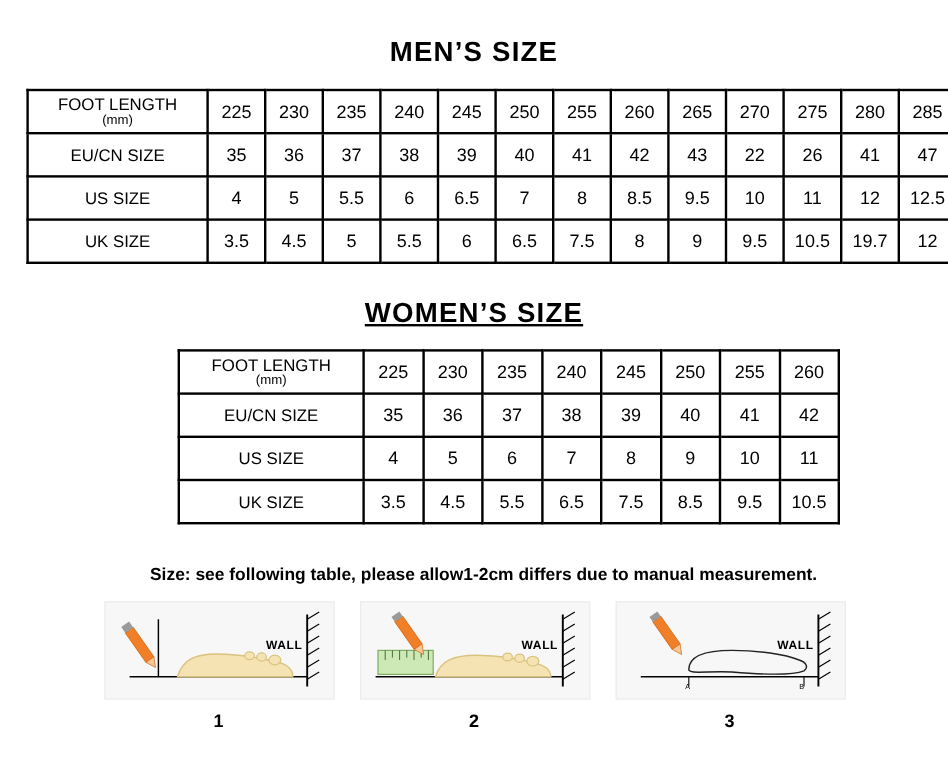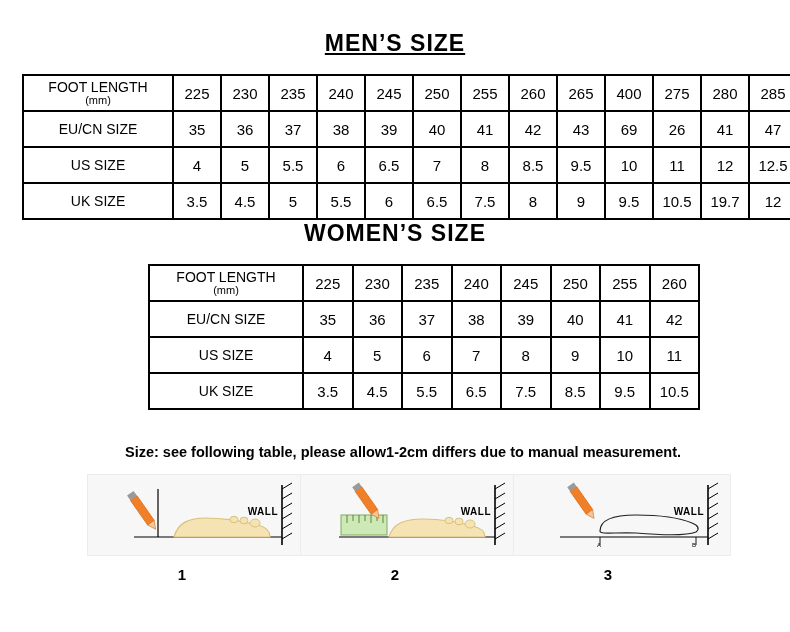--- a/index.html
+++ b/index.html
@@ -24,25 +24,26 @@
 
   .section-title {
     text-align: center;
     font-weight: bold;
     letter-spacing: 1px;
   }
 
   #mens-title {
     font-size: 23px;
     margin-top: 30px;
-    text-decoration: underline;
   }
 
   #womens-title {
     font-size: 23px;
+    margin-top: 27px;
+    text-decoration: underline;
   }
 
   table.size-table {
     border-collapse: collapse;
     table-layout: fixed;
   }
 
   table.size-table td {
     border: 2px solid #000000;
     text-align: center;
@@ -108,21 +109,20 @@
     width: 190px;
   }
 
   .illus-card {
     width: 190px;
     height: 80px;
     background: #f7f7f7;
     border: 1px solid #ececec;
     position: relative;
     overflow: hidden;
-    padding-left: 26px;
   }
 
   .illus-caption {
     text-align: center;
     font-weight: bold;
     font-size: 15px;
     margin-top: 10px;
   }
 
   .wall-label {
@@ -151,40 +151,40 @@
           </td>
           <td class="val">225</td>
           <td class="val">230</td>
           <td class="val">235</td>
           <td class="val">240</td>
           <td class="val">245</td>
           <td class="val">250</td>
           <td class="val">255</td>
           <td class="val">260</td>
           <td class="val">265</td>
-          <td class="val">400</td>
+          <td class="val">270</td>
           <td class="val">275</td>
           <td class="val">280</td>
           <td class="val">285</td>
 
         </tr>
         <tr>
           <td class="rowhead">
             <span>EU/CN SIZE</span>
           </td>
           <td class="val">35</td>
           <td class="val">36</td>
           <td class="val">37</td>
           <td class="val">38</td>
           <td class="val">39</td>
           <td class="val">40</td>
           <td class="val">41</td>
           <td class="val">42</td>
           <td class="val">43</td>
-          <td class="val">69</td>
+          <td class="val">22</td>
           <td class="val">26</td>
           <td class="val">41</td>
           <td class="val">47</td>
 
         </tr>
         <tr>
           <td class="rowhead">
             <span>US SIZE</span>
           </td>
           <td class="val">4</td>

